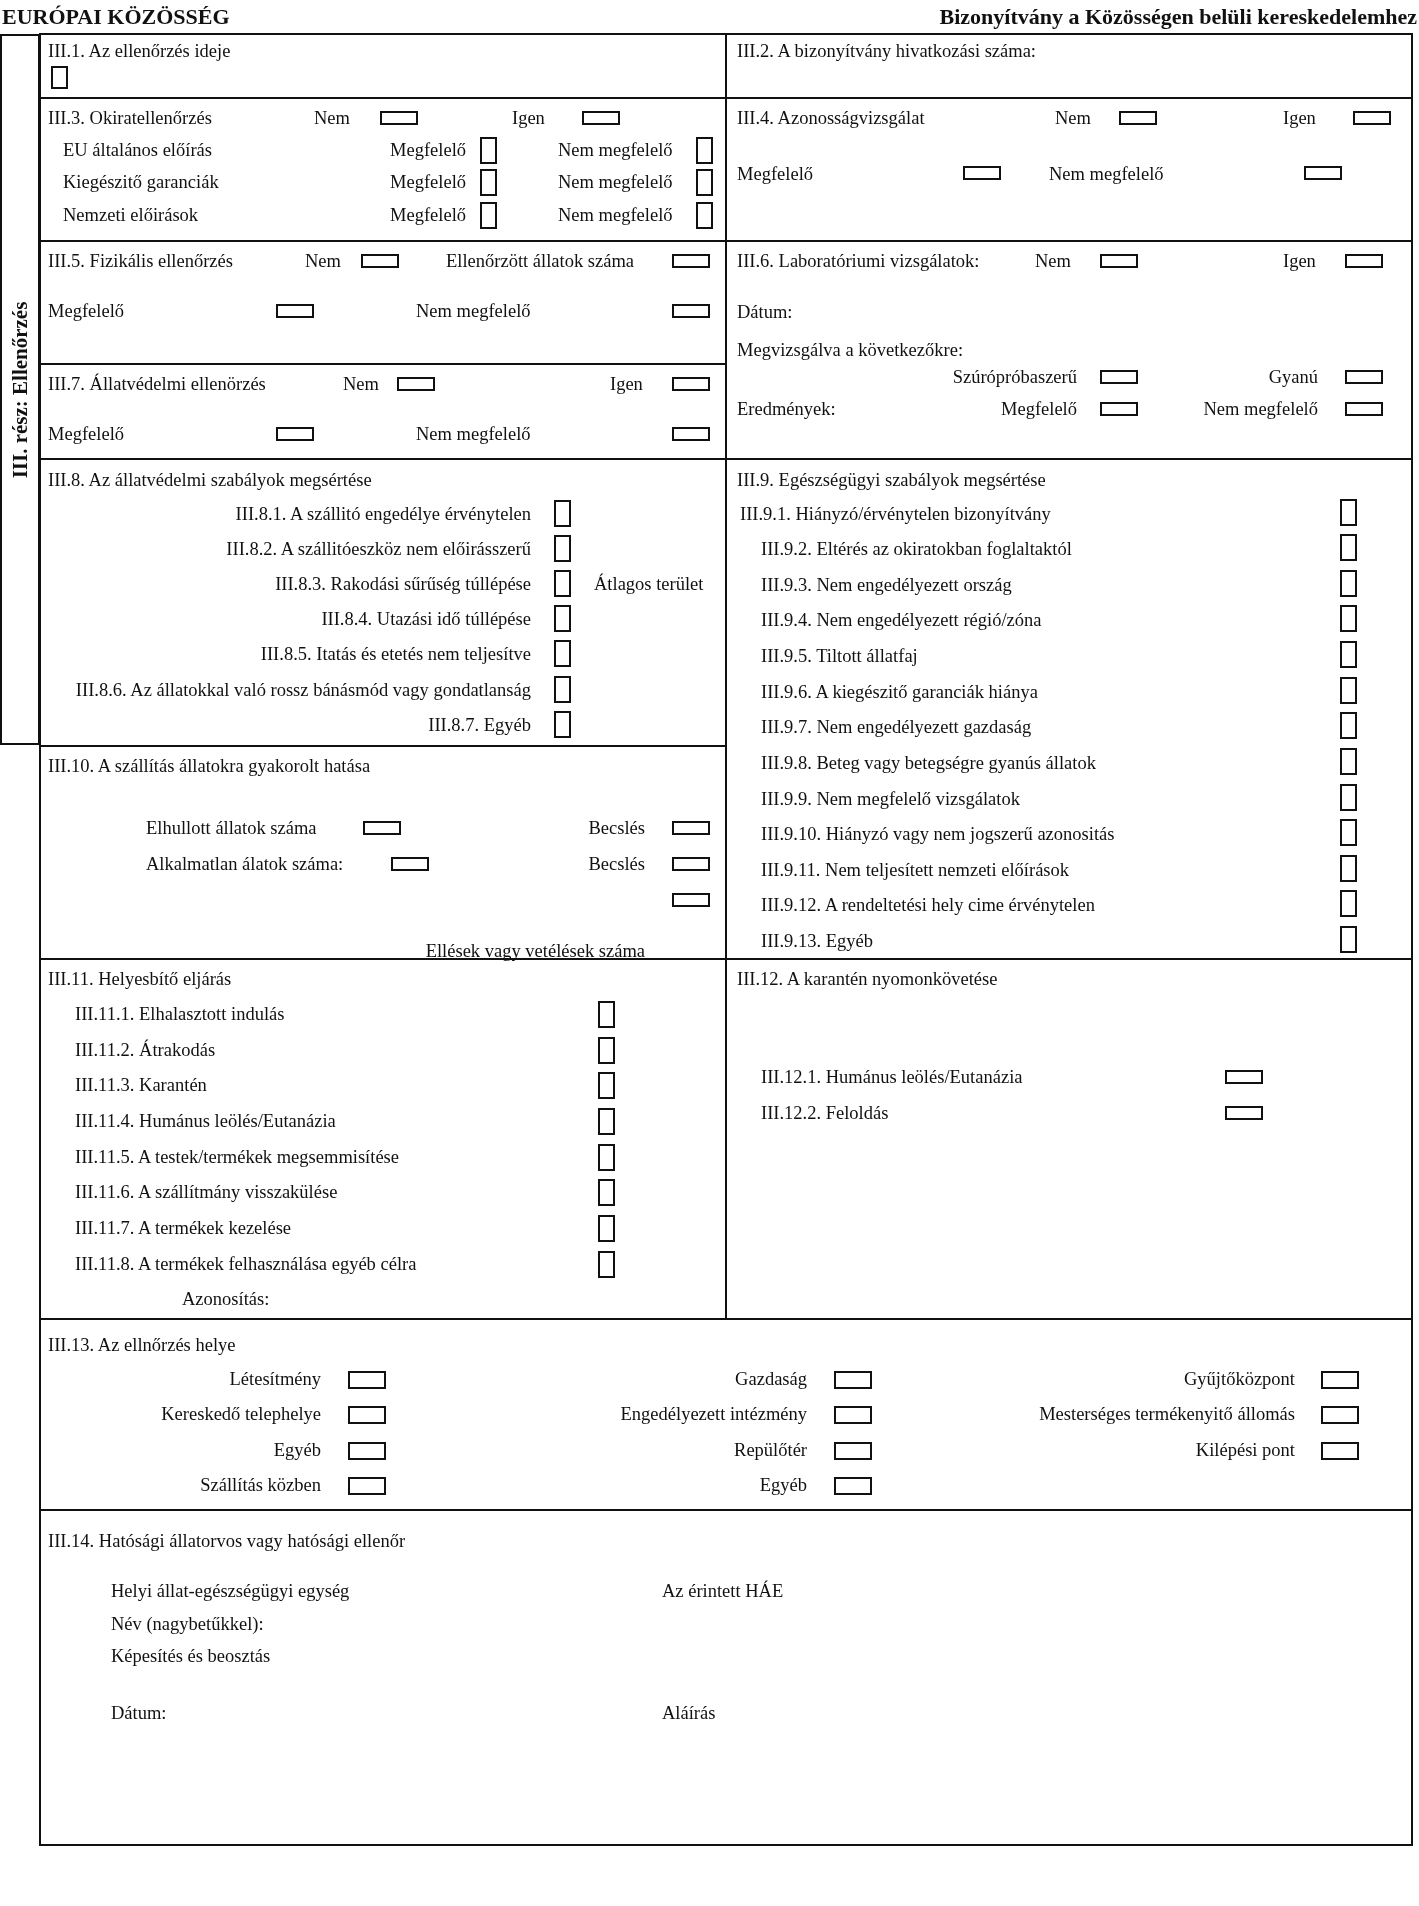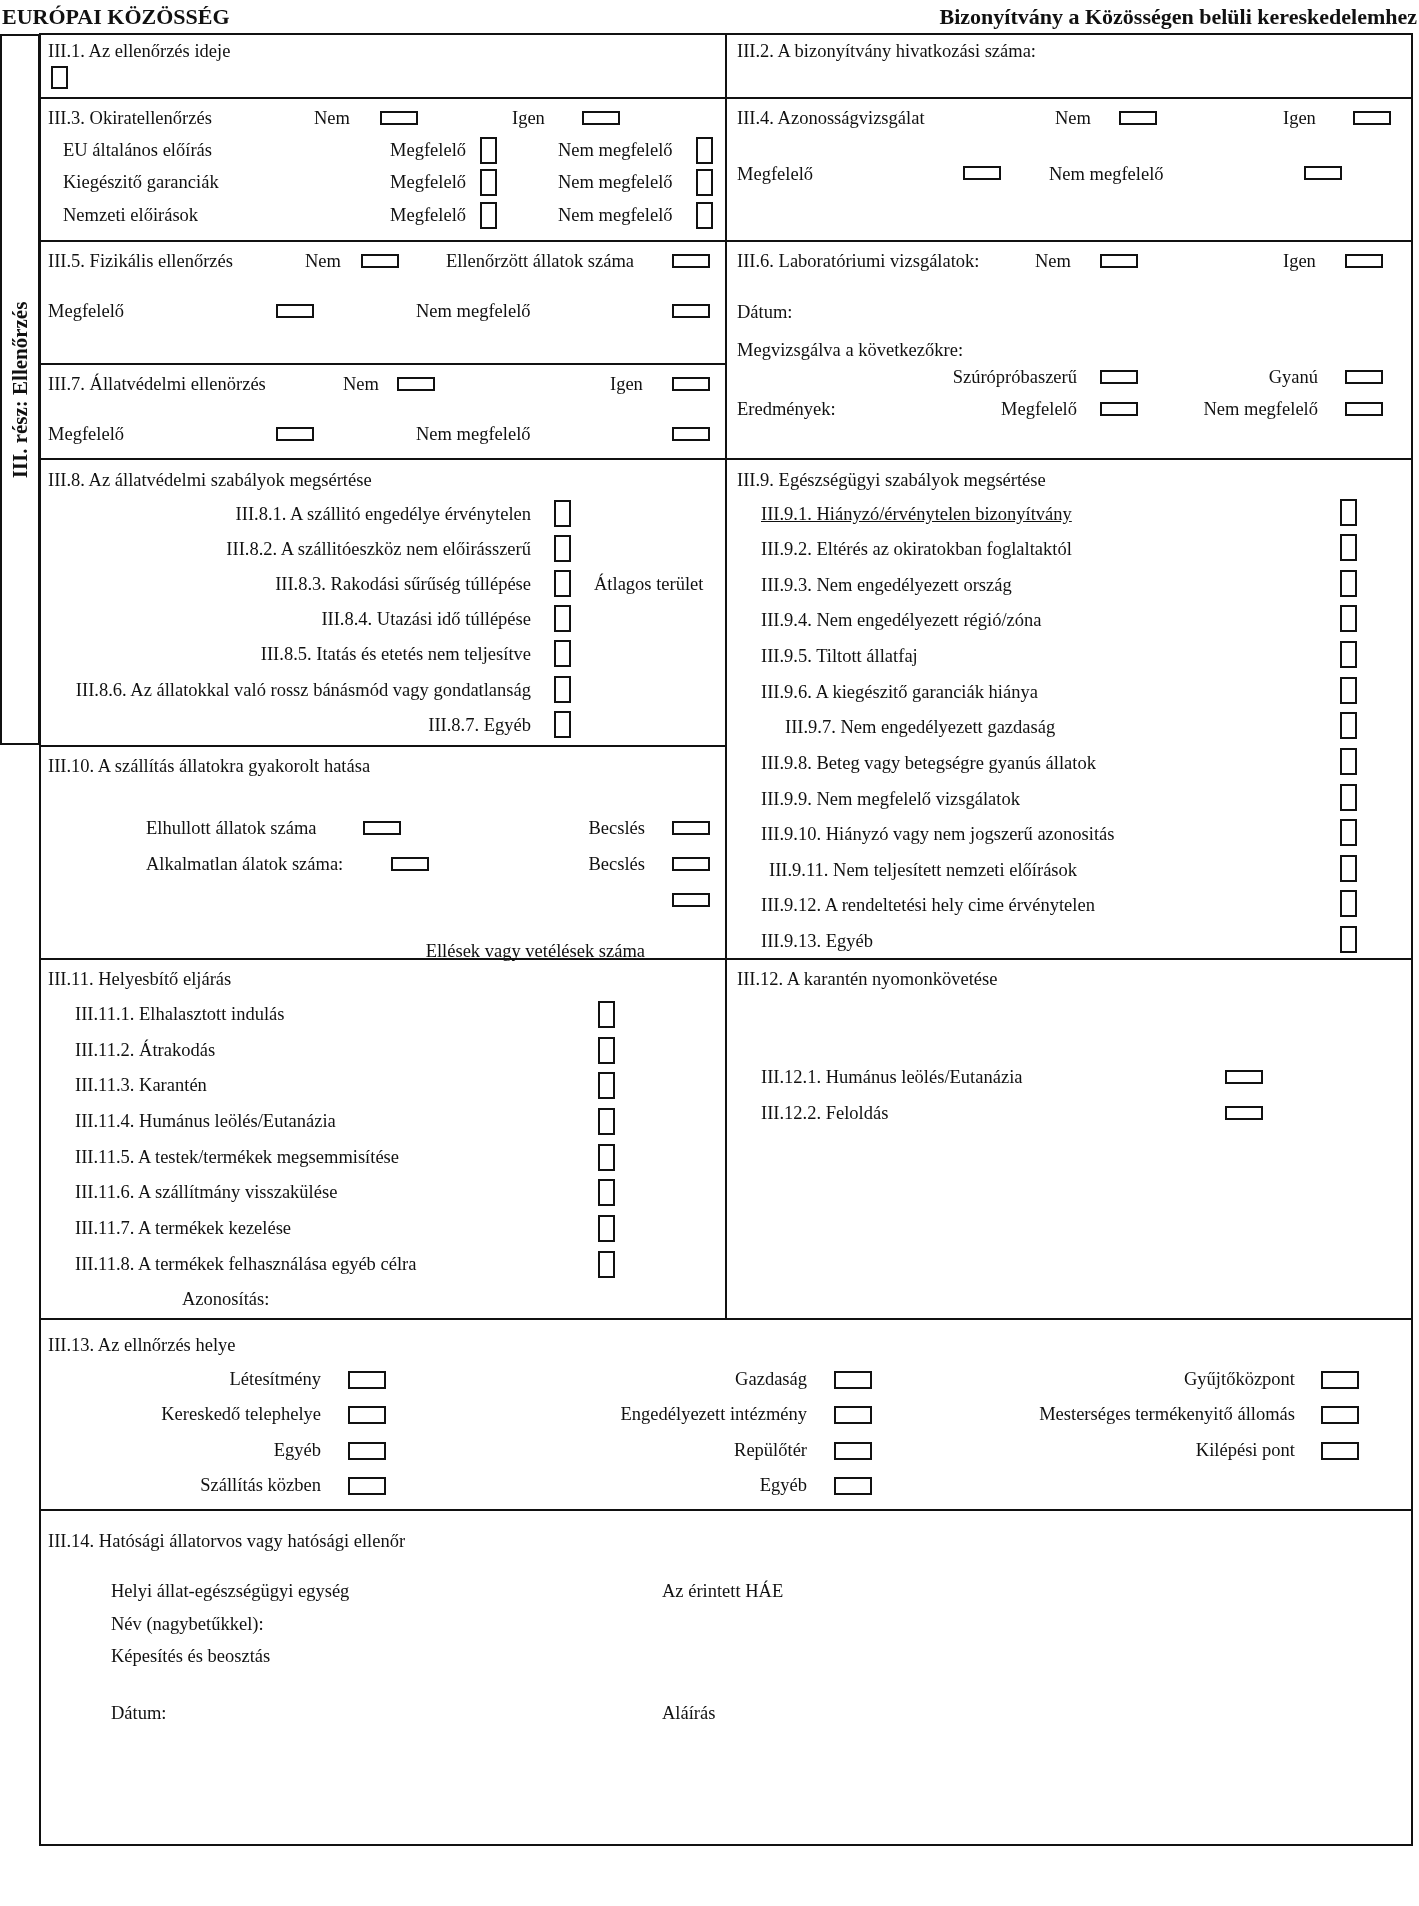--- a/index.html
+++ b/index.html
@@ -146,41 +146,41 @@
   <div class="t r" style="right:888px;top:643px;">III.8.5. Itatás és etetés nem teljesítve</div>
   <div class="cb-t" style="left:554px;top:640px;"></div>
   <div class="t r" style="right:888px;top:679px;">III.8.6. Az állatokkal való rossz bánásmód vagy gondatlanság</div>
   <div class="cb-t" style="left:554px;top:676px;"></div>
   <div class="t r" style="right:888px;top:714px;">III.8.7. Egyéb</div>
   <div class="cb-t" style="left:554px;top:711px;"></div>
 </section>
 
 <section>
   <div class="t" style="left:737px;top:469px;">III.9. Egészségügyi szabályok megsértése</div>
-  <div class="t" style="left:761px;top:503px;text-decoration:underline;">III.9.1. Hiányzó/érvénytelen bizonyítvány</div>
+  <div class="t" style="left:740px;top:503px;">III.9.1. Hiányzó/érvénytelen bizonyítvány</div>
   <div class="cb-t" style="left:1340px;top:499px;"></div>
   <div class="t" style="left:761px;top:538px;">III.9.2. Eltérés az okiratokban foglaltaktól</div>
   <div class="cb-t" style="left:1340px;top:534px;"></div>
   <div class="t" style="left:761px;top:574px;">III.9.3. Nem engedélyezett ország</div>
   <div class="cb-t" style="left:1340px;top:570px;"></div>
   <div class="t" style="left:761px;top:609px;">III.9.4. Nem engedélyezett régió/zóna</div>
   <div class="cb-t" style="left:1340px;top:605px;"></div>
   <div class="t" style="left:761px;top:645px;">III.9.5. Tiltott állatfaj</div>
   <div class="cb-t" style="left:1340px;top:641px;"></div>
   <div class="t" style="left:761px;top:681px;">III.9.6. A kiegészitő garanciák hiánya</div>
   <div class="cb-t" style="left:1340px;top:677px;"></div>
-  <div class="t" style="left:761px;top:716px;margin-left:24px;">III.9.7. Nem engedélyezett gazdaság</div>
+  <div class="t" style="left:761px;top:716px;">III.9.7. Nem engedélyezett gazdaság</div>
   <div class="cb-t" style="left:1340px;top:712px;"></div>
   <div class="t" style="left:761px;top:752px;text-align:right;">III.9.8. Beteg vagy betegségre gyanús állatok</div>
   <div class="cb-t" style="left:1340px;top:748px;"></div>
   <div class="t" style="left:761px;top:788px;">III.9.9. Nem megfelelő vizsgálatok</div>
   <div class="cb-t" style="left:1340px;top:784px;"></div>
   <div class="t" style="left:761px;top:823px;">III.9.10. Hiányzó vagy nem jogszerű azonositás</div>
   <div class="cb-t" style="left:1340px;top:819px;"></div>
-  <div class="t" style="left:761px;top:859px;margin-left:8px;">III.9.11. Nem teljesített nemzeti előírások</div>
+  <div class="t" style="left:761px;top:859px;">III.9.11. Nem teljesített nemzeti előírások</div>
   <div class="cb-t" style="left:1340px;top:855px;"></div>
   <div class="t" style="left:761px;top:894px;">III.9.12. A rendeltetési hely cime érvénytelen</div>
   <div class="cb-t" style="left:1340px;top:890px;"></div>
   <div class="t" style="left:761px;top:930px;">III.9.13. Egyéb</div>
   <div class="cb-t" style="left:1340px;top:926px;"></div>
 </section>
 
 <section>
   <div class="t" style="left:48px;top:755px;">III.10. A szállítás állatokra gyakorolt hatása</div>
   <div class="t" style="left:146px;top:817px;">Elhullott állatok száma</div>

